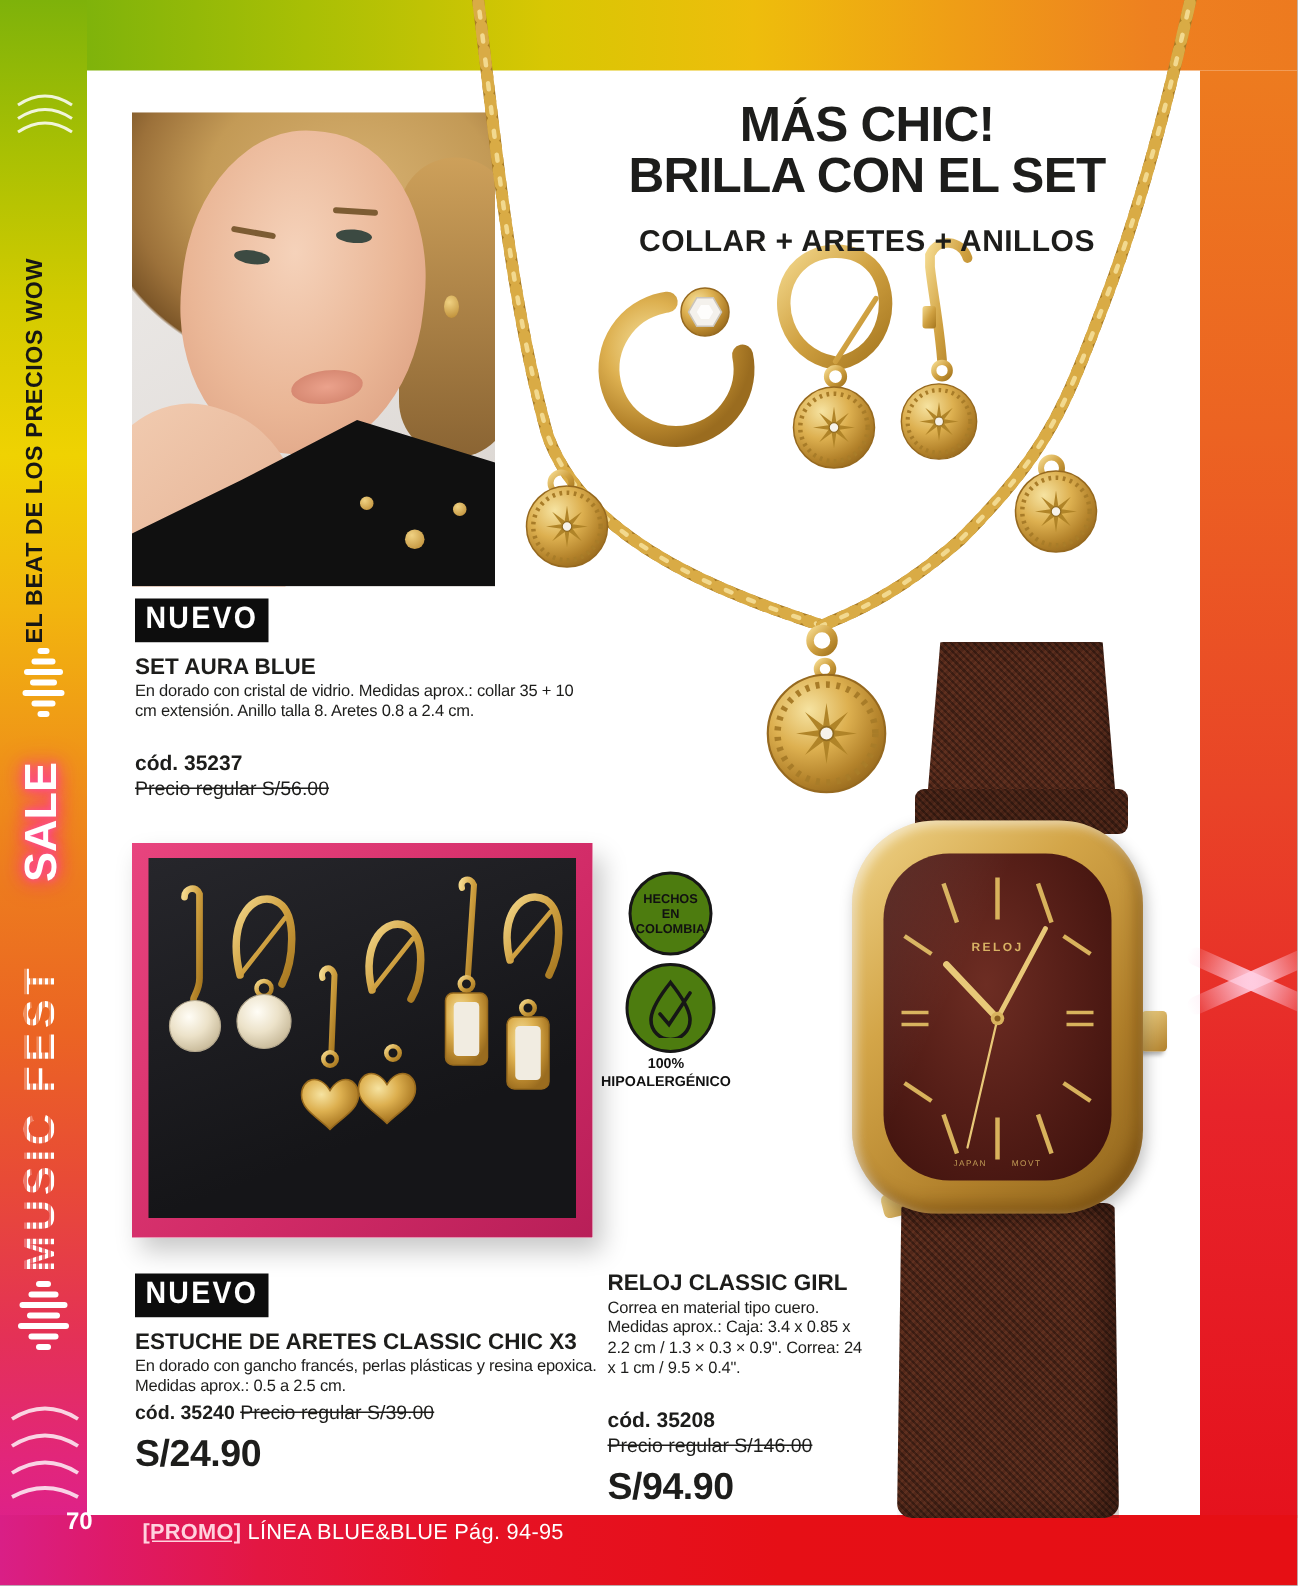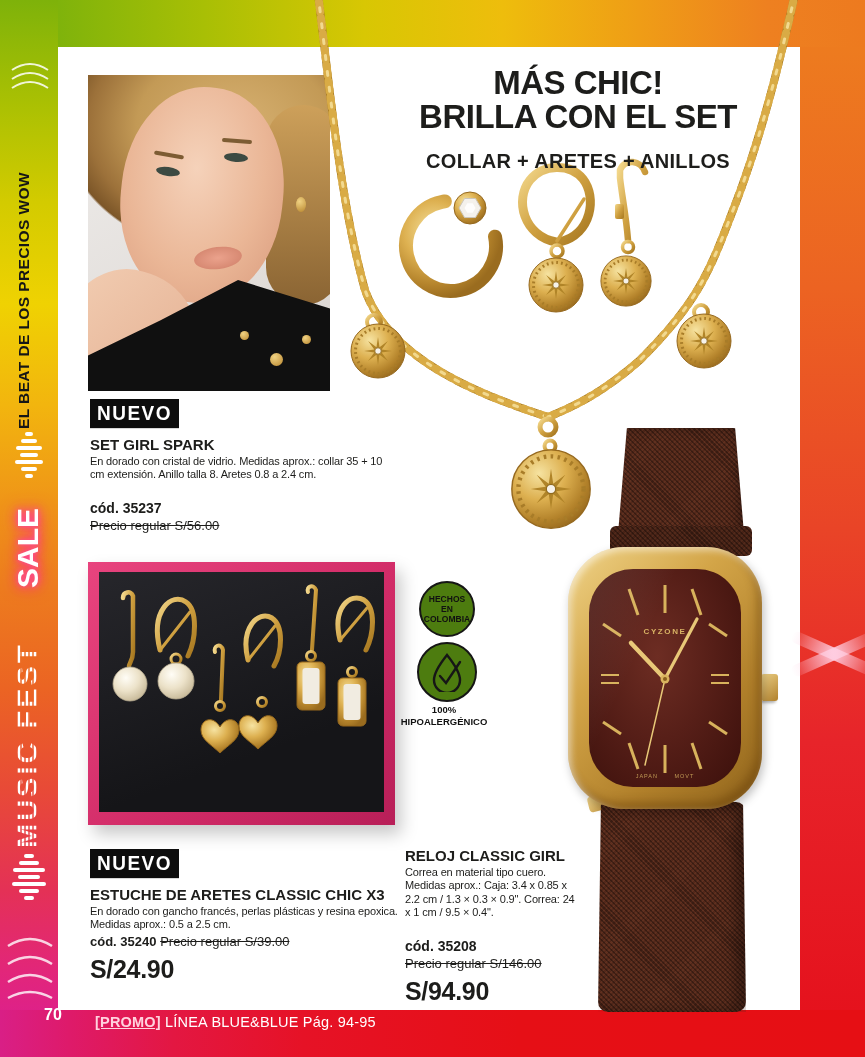--- a/index.html
+++ b/index.html
@@ -224,21 +224,21 @@
           </g>
           <g stroke="#e8c878" stroke-linecap="round">
             <line x1="76" y1="110" x2="42" y2="74" stroke-width="4.5"></line>
             <line x1="76" y1="110" x2="108" y2="50" stroke-width="3.2"></line>
             <line x1="76" y1="110" x2="56" y2="196" stroke-width="1.5"></line>
           </g>
           <circle cx="76" cy="110" r="4.5" fill="#d9b35e"></circle>
             <circle cx="76" cy="110" r="2" fill="#8a5f1e"></circle>
         </svg>
         <div class="dial-sheen"></div>
-        <div class="brand">CYZONE</div>
+        <div class="brand">RELOJ</div>
         <div class="movt">JAPAN MOVT</div>
       </div>
     </div>
   </div>
 
   <svg class="abs jewel" viewBox="0 0 865 1057">
     <defs>
       <radialGradient id="gr" cx="35%" cy="30%" r="75%">
         <stop offset="0" stop-color="#f6e3a1"></stop>
           <stop offset=".45" stop-color="#ddb050"></stop>
@@ -330,21 +330,21 @@
       <circle class="bail" cx="352" cy="672" r="4.5" stroke-width="3"></circle>
       <g transform="translate(352,678)">
         <rect x="-14" y="0" width="28" height="48" rx="5" fill="url(#gr)" stroke="#97691d" stroke-width="1"></rect>
         <rect x="-8.5" y="6" width="17" height="36" rx="3" fill="#f1ece1"></rect>
       </g>
     </g>
   </svg>
 
   <div class="abs pcol" style="left:90px;top:399px;width:302px;">
     <div class="nuevo">NUEVO</div>
-    <div class="pname">SET GIRL SPARK</div>
+    <div class="pname">SET AURA BLUE</div>
     <div class="pdesc">En dorado con cristal de vidrio. Medidas aprox.: collar 35 + 10 cm extensión. Anillo talla 8. Aretes 0.8 a 2.4 cm.</div>
     <div class="pcode">cód. 35237</div>
     <div class="preg">Precio regular S/56.00</div>
   </div>
 
   <div class="abs circ made-in">HECHOS
 EN
 COLOMBIA</div>
   <div class="abs circ hypo-circ">
     <svg width="34" height="40" viewBox="0 0 34 40">

